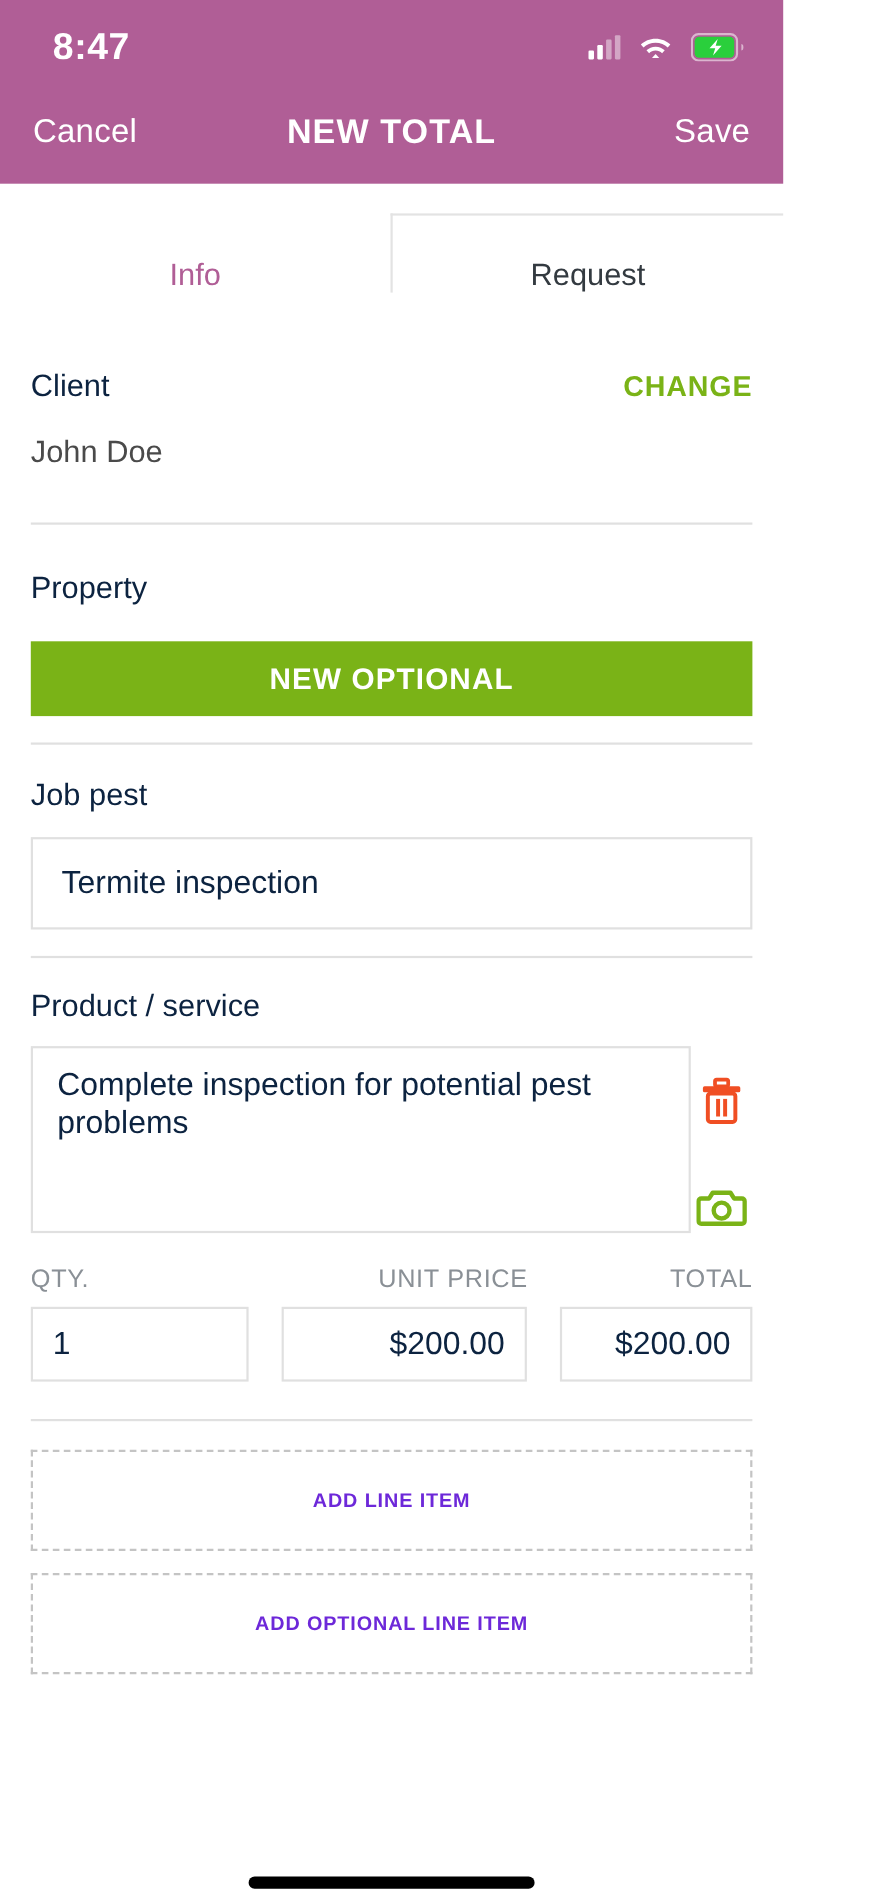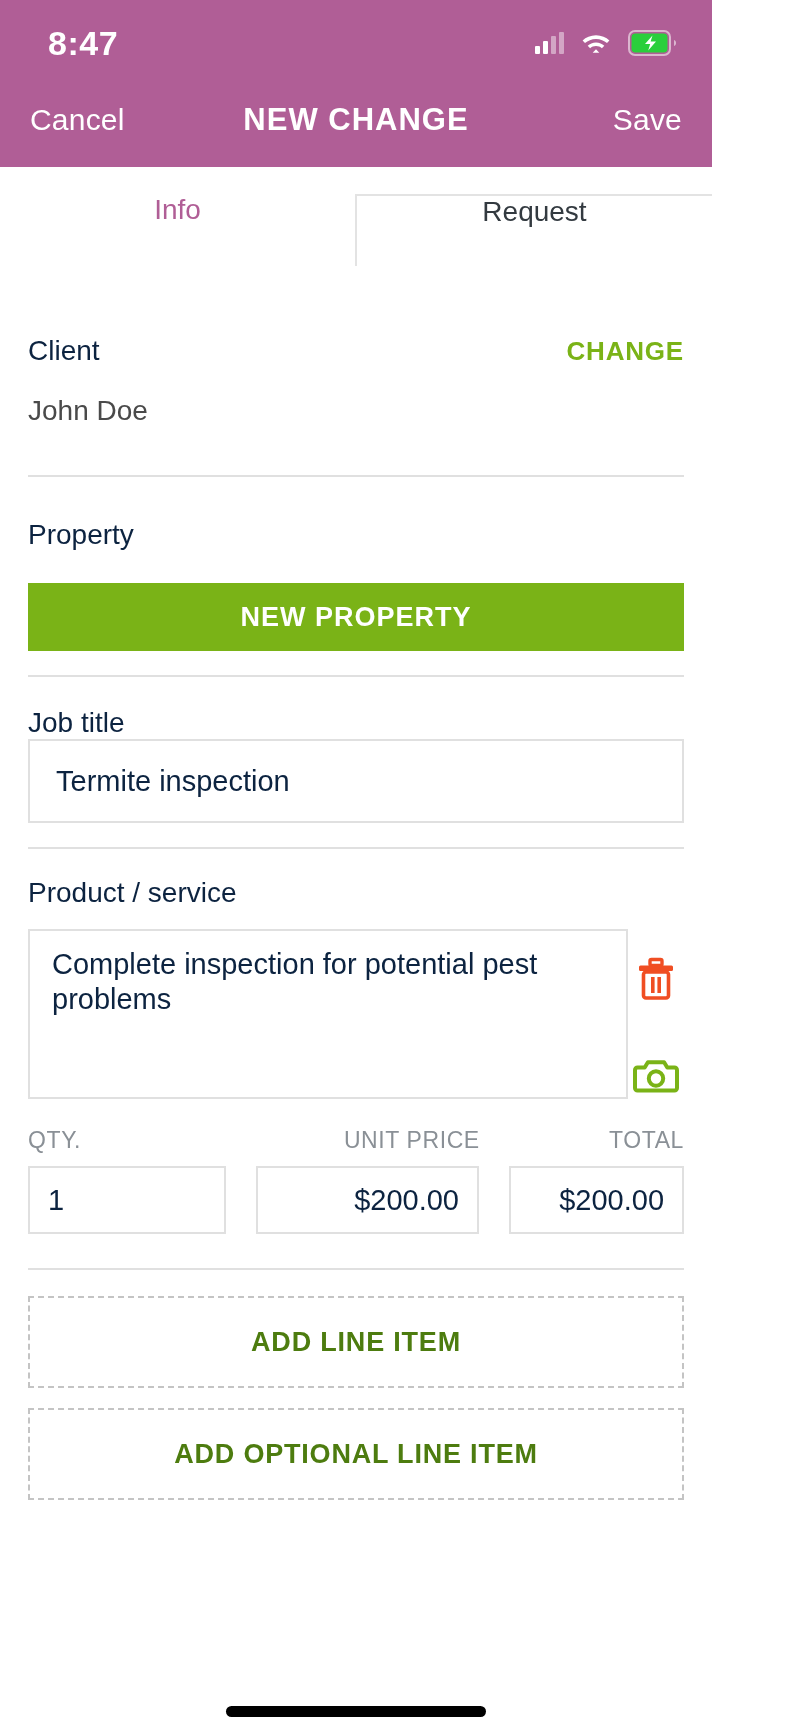--- a/index.html
+++ b/index.html
@@ -98,21 +98,21 @@
   
   .tabs {
     display: flex;
     height: 72px;
     flex: 0 0 72px;
     background: #ffffff;
   }
   .tab {
     flex: 1;
     display: flex;
-    align-items: flex-start;
+    align-items: flex-end;
     justify-content: center;
     font-size: 28px;
     color: #333a40;
     background: #ffffff;
     cursor: pointer;
     position: relative;
   }
   .tab.active {
     color: #B05E96;
   }
@@ -181,20 +181,21 @@
     color: #ffffff;
     border: none;
     font-size: 27px;
     font-weight: 700;
     letter-spacing: 1px;
     cursor: pointer;
     font-family: "Liberation Sans", sans-serif;
   }
 
   .field {
+    margin-top: 22px;
     border: 2px solid #e0e0e0;
     height: 84px;
     display: flex;
     align-items: center;
     padding: 0 26px;
     color: #0c2340;
     font-size: 29px;
     background: #ffffff;
   }
 
@@ -275,22 +276,22 @@
 
   .btn-dashed {
     display: flex;
     align-items: center;
     justify-content: center;
     width: 100%;
     height: 92px;
     margin-top: 20px;
     background: #ffffff;
     border: 2px dashed #c4c4c4;
-    color: #4d7c0f;
-    font-size: 27px;
+    color: #6d28d9;
+    font-size: 18px;
     font-weight: 700;
     letter-spacing: 0.8px;
     cursor: pointer;
     font-family: "Liberation Sans", sans-serif;
   }
 
   .home-indicator {
     position: absolute;
     left: 50%;
     transform: translateX(-50%);
@@ -330,21 +331,21 @@
             <rect x="3.5" y="3.5" width="36" height="19" rx="4" ry="4" fill="#2ACF3C"></rect>
             <path d="M46 10v6c1.6-.6 2-1.7 2-3s-.4-2.4-2-3z" fill="#ffffff" fill-opacity="0.55"></path>
             <path d="M24.5 5.5l-7.5 8.4h5.2l-2 6.6 7.8-8.9h-5.4z" fill="#ffffff"></path>
           </svg>
         </span>
       </div>
     </div>
 
     <div class="navbar">
       <button class="nav-btn">Cancel</button>
-      <div class="nav-title">NEW CHANGE</div>
+      <div class="nav-title">NEW TOTAL</div>
       <button class="nav-btn">Save</button>
     </div>
   </div>
 
   <div class="tabs">
     <div class="tab active">
       <span>Info</span>
     </div>
     <div class="tab inactive">
       <span>Request</span>
@@ -356,25 +357,25 @@
     <div class="row-head">
       <div class="sec-label">Client</div>
       <button class="link-green">CHANGE</button>
     </div>
     <div class="value-text">John Doe</div>
     <div class="divider"></div>
 
     <div class="row-head">
       <div class="sec-label">Property</div>
     </div>
-    <button class="btn-green">NEW PROPERTY</button>
+    <button class="btn-green">NEW OPTIONAL</button>
     <div class="divider" style="margin-top:24px"></div>
 
     <div class="row-head" style="padding-top:30px">
-      <div class="sec-label">Job title</div>
+      <div class="sec-label">Job pest</div>
     </div>
     <div class="field">
       <span>Termite inspection</span>
     </div>
     <div class="divider" style="margin-top:24px"></div>
 
     <div class="row-head" style="padding-top:28px">
       <div class="sec-label">Product / service</div>
     </div>
 

